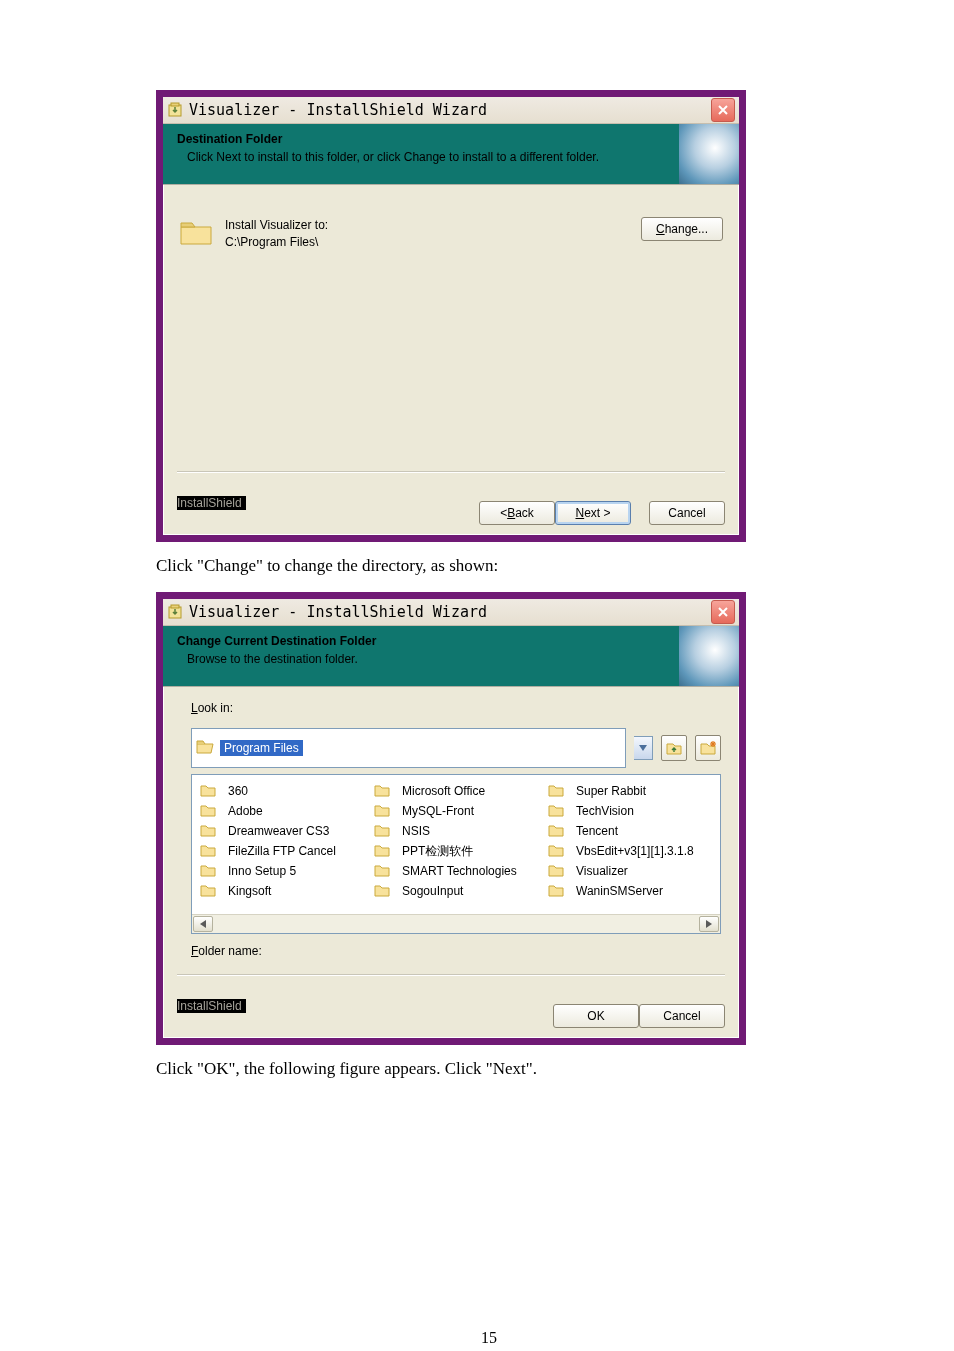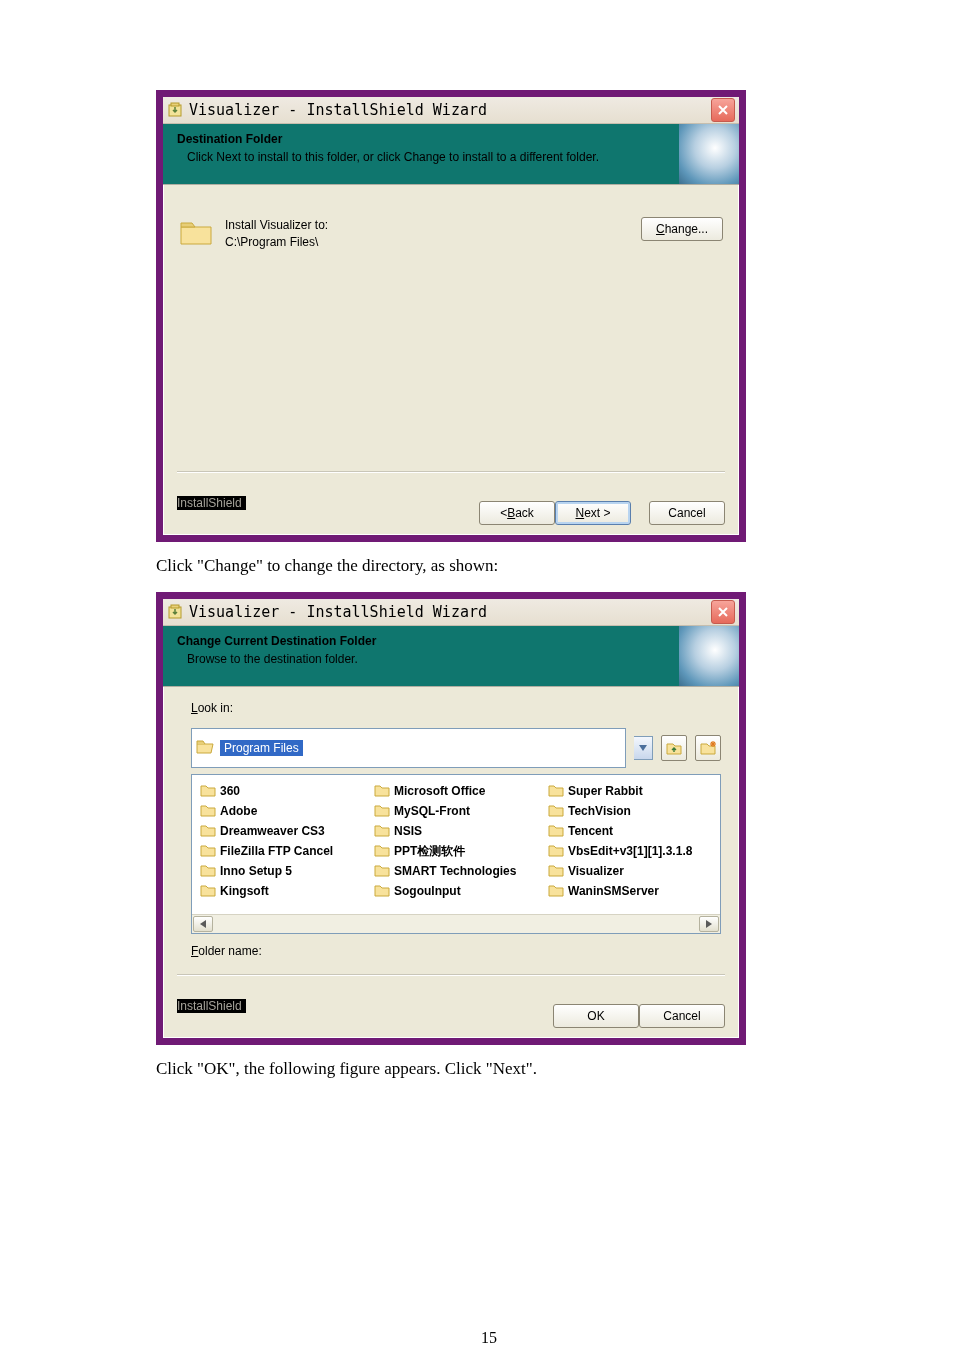--- a/index.html
+++ b/index.html
@@ -181,21 +181,21 @@
     border:1px solid #7f9db9;
     position:relative;
     padding:6px 8px 0 8px;
     overflow:hidden;
   }
   .file-columns {
     display:flex; gap:10px;
     height:120px;
   }
   .file-col { width:165px; }
-  .file-item { display:flex; align-items:center; gap:4px; height:20px; font-size:12px; white-space:nowrap;font-weight:bold;}
+  .file-item { display:flex; align-items:center; gap:12px; height:20px; font-size:12px; white-space:nowrap;}
   .folder-mini {
     width:16px;height:14px;flex-shrink:0;
   }
   .hscroll {
     position:absolute;left:0;right:0;bottom:0;height:18px;
     background:#f1efe2;border-top:1px solid #d6d3c3;
     display:flex;justify-content:space-between;align-items:stretch;
   }
   .hscroll .arrow {
     width:18px;background:linear-gradient(#fff,#e3e0cf);

